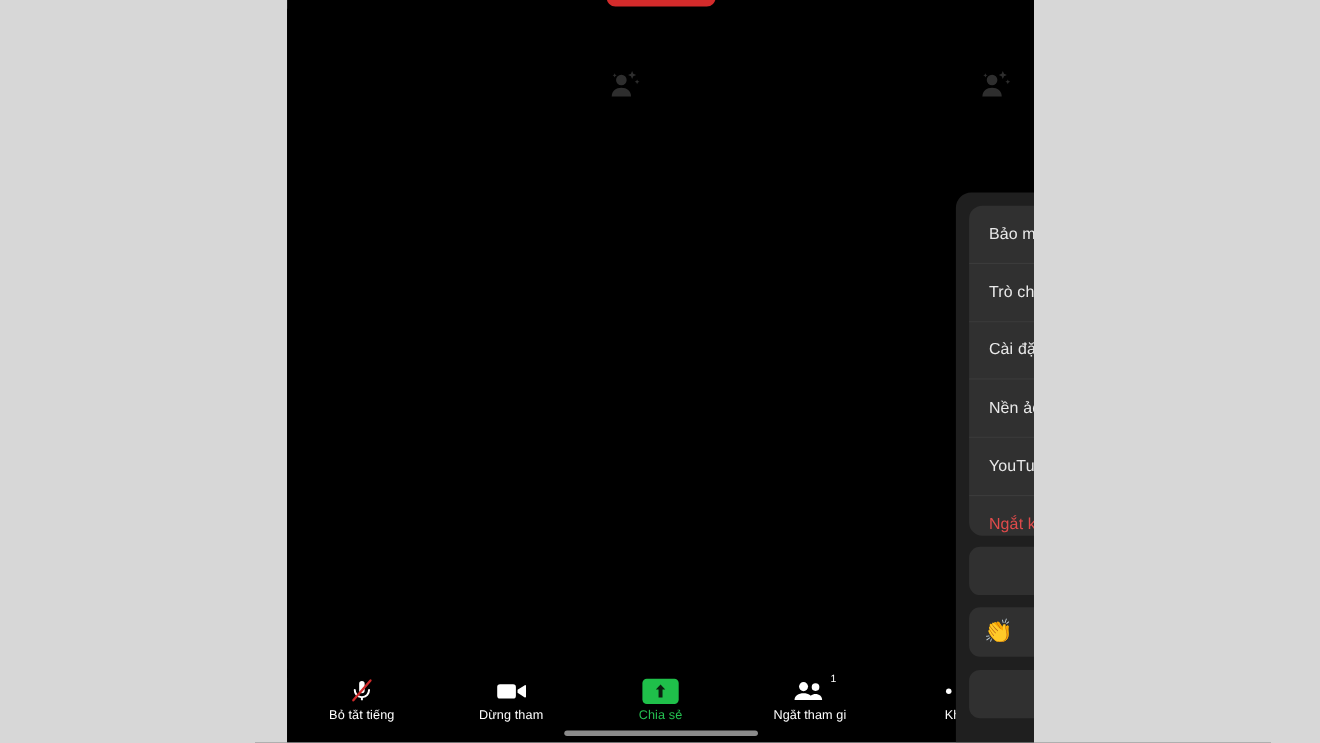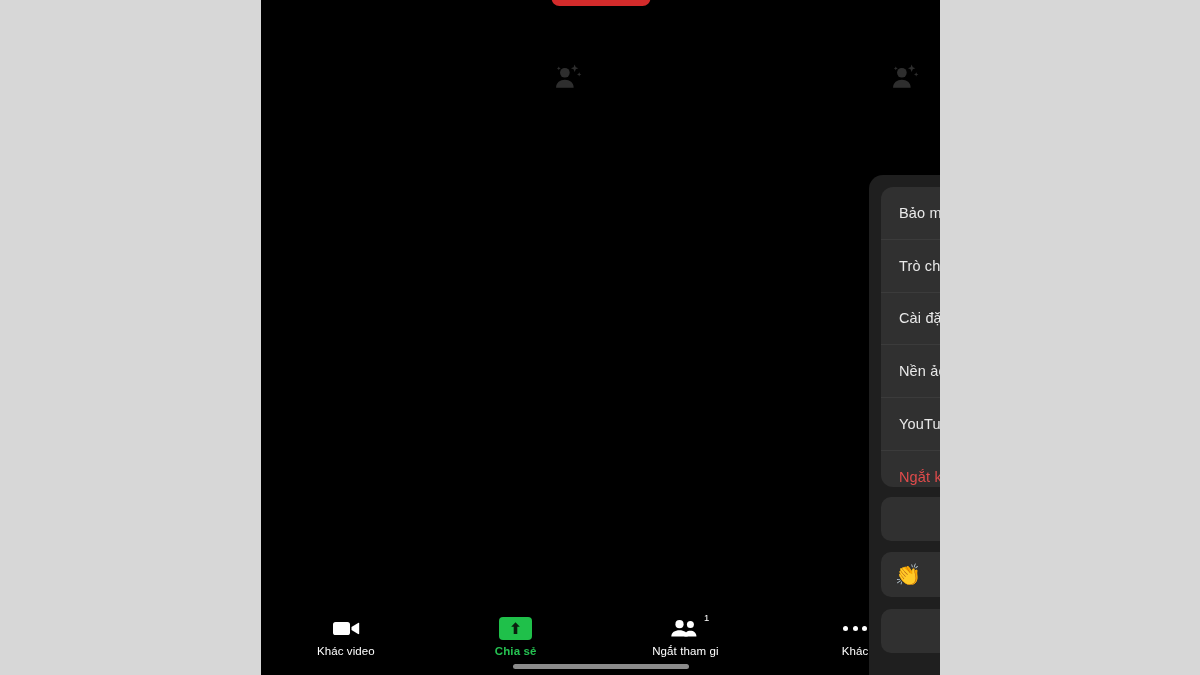--- a/index.html
+++ b/index.html
@@ -60,21 +60,21 @@
   }
   .tb-icon { height: 26px; display: flex; align-items: center; justify-content: center; position: relative; }
   .tb-icon svg { display: block; }
   .tb-label {
     font-size: 11.5px; color: #ffffff;
     white-space: nowrap; overflow: hidden;
     max-width: 96%;
     text-overflow: clip;
     letter-spacing: .1px;
   }
-  .tb-label.accent { color: #25c151; font-weight: bold; }
+  .tb-label.accent { color: #25c151; }
   .share-box {
     width: 33px; height: 23px;
     background: #1fc04a; border-radius: 4px;
     display: flex; align-items: center; justify-content: center;
   }
   .badge {
     position: absolute; top: -3px; right: -9px;
     font-size: 9.5px; color: #fff; font-weight: 400;
   }
   .dots-row { display: flex; gap: 4.5px; align-items: center; }
@@ -171,29 +171,39 @@
           <path d="M17.4 3.2l.75 1.85 1.85.75-1.85.75-.75 1.85-.75-1.85-1.85-.75 1.85-.75z"></path>
           <path d="M20.6 8.6l.45 1.1 1.1.45-1.1.45-.45 1.1-.45-1.1-1.1-.45 1.1-.45z"></path>
           <path d="M6.2 4.6l.4.95.95.4-.95.4-.4.95-.4-.95-.95-.4.95-.4z"></path>
         </svg>
       </div>
 
     </div>
 
     <div id="toolbar">
 
+      <div class="tb-item">
+        <div class="tb-icon">
+          <svg width="24" height="24" viewBox="0 0 24 24">
+            <path d="M12 3.2a2.5 2.5 0 0 0-2.5 2.5v6a2.5 2.5 0 0 0 5 0v-6A2.5 2.5 0 0 0 12 3.2z" fill="#fff"></path>
+            <path d="M6.4 11.3a.9.9 0 0 0-1.8 0 7.4 7.4 0 0 0 6.5 7.3v2.1h1.8v-2.1a7.4 7.4 0 0 0 6.5-7.3.9.9 0 0 0-1.8 0 5.6 5.6 0 1 1-11.2 0z" fill="#fff"></path>
+            <line x1="4.2" y1="20.6" x2="19.8" y2="2.6" stroke="#cf2b2b" stroke-width="2.1" stroke-linecap="round"></line>
+          </svg>
+        </div>
+        <div class="tb-label">Bỏ tắt tiếng</div>
+      </div>
 
       <div class="tb-item">
         <div class="tb-icon">
           <svg width="28" height="20" viewBox="0 0 28 20">
             <rect x="1" y="4" width="17" height="13" rx="2.6" fill="#fff"></rect>
             <path d="M19.5 9.1l6.6-4.2c.5-.3 1.1.05 1.1.64v9.9c0 .6-.6.95-1.1.64l-6.6-4.2z" fill="#fff"></path>
           </svg>
         </div>
-        <div class="tb-label">Khác video</div>
+        <div class="tb-label">Dừng tham</div>
       </div>
 
       <div class="tb-item">
         <div class="tb-icon">
           <div class="share-box">
             <svg width="13" height="15" viewBox="0 0 13 15">
               <path d="M6.5 1.2l4.3 4.6H8.3v7.2H4.7V5.8H2.2z" fill="#0b1f0f"></path>
             </svg>
           </div>
         </div>

